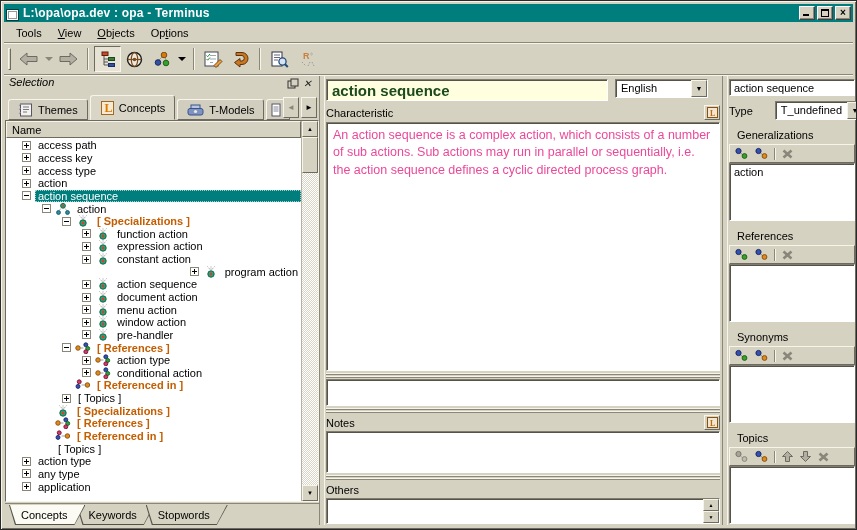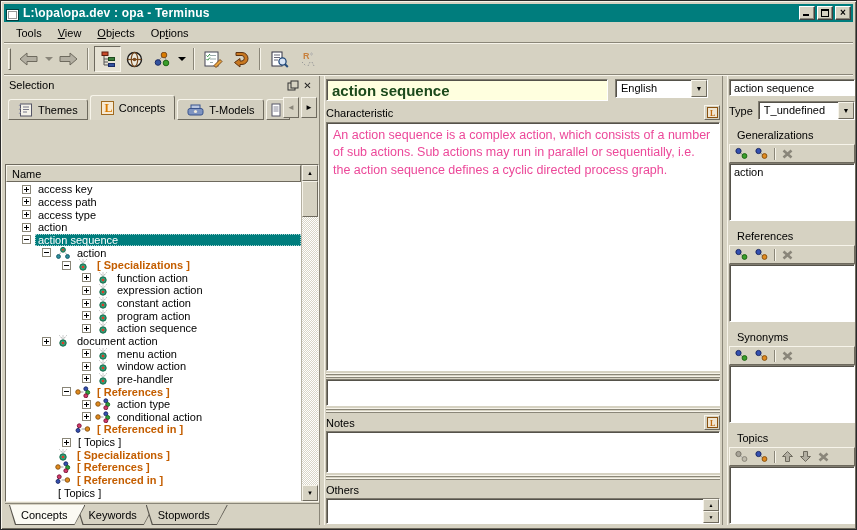--- a/index.html
+++ b/index.html
@@ -24,34 +24,34 @@
   .grip{width:3px;height:22px;border:1px solid;border-color:#f7f4ea #6e6a5e #6e6a5e #f7f4ea;margin:0 4px 0 1px;}
   .tbtn{width:27px;height:26px;display:flex;align-items:center;justify-content:center;border:1px solid transparent;}
   .tbtn.narrow{width:13px;}
   .tbtn.pressed{border-color:#6e6a5e #f7f4ea #f7f4ea #6e6a5e;background:#e6e2d4;}
   .tsep{width:0;height:22px;border-left:1px solid #8a8678;border-right:1px solid #f7f4ea;margin:0 5px;}
   
   .vsplit{position:absolute;top:75px;bottom:4px;width:6px;background:#d6d2c2;
     border-left:1px solid #8a8678;border-right:1px solid #f7f4ea;}
   
   #left{position:absolute;left:4px;top:75px;width:314px;bottom:4px;font-size:11px;}
-  .sel-header{height:18px;display:flex;align-items:center;padding:0 4px;}
+  .sel-header{height:18px;display:flex;padding:0 4px;font-style:italic;}
   .hbtn{width:15px;height:14px;display:flex;align-items:center;justify-content:center;font-size:10px;color:#222;}
   .sel-header .sp{margin-left:auto;}
   .tabs-row{height:26px;display:flex;align-items:flex-end;padding-left:3px;position:relative;}
   .tab{height:21px;display:flex;align-items:center;gap:4px;padding:0 9px;background:#d2cebf;
     border:1px solid;border-color:#f7f4ea #6e6a5e #6e6a5e #f7f4ea;border-radius:3px 3px 0 0;margin-right:2px;white-space:nowrap;}
   .tab.active{height:25px;background:#dad6c7;border-bottom-color:#dad6c7;z-index:2;}
   .tab.partial{width:24px;overflow:hidden;padding:0 4px;}
   .tabscrolls{position:absolute;right:2px;bottom:2px;display:flex;gap:2px;}
   .tsbtn{width:16px;height:21px;background:#d6d2c2;border:1px solid;border-color:#f7f4ea #6e6a5e #6e6a5e #f7f4ea;
     display:flex;align-items:center;justify-content:center;font-size:8px;}
   .tsbtn.disabled{color:#8a867a;}
   .tree-frame{position:absolute;left:0;right:0;top:44px;bottom:23px;border:1px solid;border-color:#6e6a5e #f7f4ea #f7f4ea #6e6a5e;
-    background:#fff;display:flex;box-shadow:inset 1px 1px 0 #55524a;margin-top:44px;}
+    background:#fff;display:flex;box-shadow:inset 1px 1px 0 #55524a;}
   .tree-left{flex:1;display:flex;flex-direction:column;min-width:0;}
   .name-btn{height:17px;background:#d6d2c2;border:1px solid;border-color:#f7f4ea #6e6a5e #6e6a5e #f7f4ea;
     display:flex;align-items:center;padding-left:5px;flex:0 0 auto;}
   .tree-rows{flex:1;overflow:hidden;background:#fff;padding-top:1px;}
   .trow{height:12.65px;display:flex;align-items:center;white-space:nowrap;font-size:11px;color:#000;}
   .expander{width:9px;height:9px;border:1px solid #8a8678;background:#fff;position:relative;flex:0 0 auto;margin-right:4px;}
   .expander::before{content:"";position:absolute;left:1px;right:1px;top:3px;height:1px;background:#000;}
   .expander.plus::after{content:"";position:absolute;top:1px;bottom:1px;left:3px;width:1px;background:#000;}
   .exp-space{width:13px;flex:0 0 auto;}
   .ticon{width:16px;height:12px;margin-right:3px;flex:0 0 auto;display:flex;align-items:center;}
@@ -90,21 +90,21 @@
   .example-box{height:27px;flex:0 0 auto;}
   .notes-box{height:42px;flex:0 0 auto;}
   .others-row{position:relative;height:26px;flex:0 0 auto;}
   .others-box{position:absolute;inset:0;}
   .spin{position:absolute;right:1px;top:1px;bottom:1px;width:16px;display:flex;flex-direction:column;}
   .spinbtn{flex:1;background:#d6d2c2;border:1px solid;border-color:#f7f4ea #6e6a5e #6e6a5e #f7f4ea;font-size:5px;line-height:5px;
     display:flex;align-items:center;justify-content:center;color:#000;}
   
   #right{position:absolute;left:728px;top:78px;width:126px;bottom:5px;display:flex;flex-direction:column;font-size:11px;}
   .name-field{height:17px;padding:2px 4px 0;white-space:nowrap;flex:0 0 auto;}
-  .type-row{display:flex;align-items:center;gap:5px;margin-top:5px;flex:0 0 auto;}
+  .type-row{display:flex;align-items:center;gap:22px;margin-top:5px;flex:0 0 auto;}
   .type-row .combo{flex:1;}
   .sec-title{margin-top:9px;flex:0 0 auto;margin-left:8px;}
   .mini-toolbar{margin-top:3px;height:19px;border:1px solid;border-color:#f7f4ea #6e6a5e #6e6a5e #f7f4ea;
     display:flex;align-items:center;gap:5px;padding:0 4px;flex:0 0 auto;}
   .mini-sep{width:0;height:12px;border-left:1px solid #8a8678;border-right:1px solid #f7f4ea;}
   .listbox{flex:1;min-height:36px;padding:2px 4px;overflow:hidden;}
   .listbox .li{height:13px;white-space:nowrap;}
 </style>
 </head>
 <body>
@@ -304,25 +304,25 @@
       </div>
     </div>
     <div class="tree-frame">
       <div class="tree-left">
         <div class="name-btn">
           <span>Name</span>
         </div>
         <div class="tree-rows" id="tree">
             <div class="trow" style="padding-left: 16px;">
               <span class="expander plus"></span>
+              <span class="rowfill">access path</span>
+            </div>
+            <div class="trow" style="padding-left: 16px;">
+              <span class="expander plus"></span>
               <span class="rowfill">access key</span>
-            </div>
-            <div class="trow" style="padding-left: 16px;">
-              <span class="expander plus"></span>
-              <span class="rowfill">access path</span>
             </div>
             <div class="trow" style="padding-left: 16px;">
               <span class="expander plus"></span>
               <span class="rowfill">access type</span>
             </div>
             <div class="trow" style="padding-left: 16px;">
               <span class="expander plus"></span>
               <span class="rowfill">action</span>
             </div>
             <div class="trow selected" style="padding-left: 16px;">
@@ -379,21 +379,21 @@
               <span class="expander plus"></span>
               <span class="ticon">
                 <svg width="16" height="12" viewBox="0 0 16 12">
                   <path d="M4.5 0.5 L7.5 4 M11.5 0.5 L8.5 4 M8 0.5 L8 3.5" stroke="#999" stroke-dasharray="1 1"></path>
                   <circle cx="8" cy="8" r="3.2" fill="#2f9e77" stroke="#14684a"></circle>
                   <circle cx="8" cy="8" r="1.3" fill="#e03a2a"></circle>
                 </svg>
               </span>
               <span class="rowfill">constant action</span>
             </div>
-            <div class="trow" style="padding-left: 76px;">
+            <div class="trow" style="padding-left: 76px; justify-content: flex-end;">
               <span class="expander plus"></span>
               <span class="ticon">
                 <svg width="16" height="12" viewBox="0 0 16 12">
                   <path d="M4.5 0.5 L7.5 4 M11.5 0.5 L8.5 4 M8 0.5 L8 3.5" stroke="#999" stroke-dasharray="1 1"></path>
                   <circle cx="8" cy="8" r="3.2" fill="#2f9e77" stroke="#14684a"></circle>
                   <circle cx="8" cy="8" r="1.3" fill="#e03a2a"></circle>
                 </svg>
               </span>
               <span class="rowfill">program action</span>
             </div>
@@ -401,21 +401,21 @@
               <span class="expander plus"></span>
               <span class="ticon">
                 <svg width="16" height="12" viewBox="0 0 16 12">
                   <path d="M4.5 0.5 L7.5 4 M11.5 0.5 L8.5 4 M8 0.5 L8 3.5" stroke="#999" stroke-dasharray="1 1"></path>
                   <circle cx="8" cy="8" r="3.2" fill="#2f9e77" stroke="#14684a"></circle>
                   <circle cx="8" cy="8" r="1.3" fill="#e03a2a"></circle>
                 </svg>
               </span>
               <span class="rowfill">action sequence</span>
             </div>
-            <div class="trow" style="padding-left: 36px;">
+            <div class="trow" style="padding-left: 76px;">
               <span class="expander plus"></span>
               <span class="ticon">
                 <svg width="16" height="12" viewBox="0 0 16 12">
                   <path d="M4.5 0.5 L7.5 4 M11.5 0.5 L8.5 4 M8 0.5 L8 3.5" stroke="#999" stroke-dasharray="1 1"></path>
                   <circle cx="8" cy="8" r="3.2" fill="#2f9e77" stroke="#14684a"></circle>
                   <circle cx="8" cy="8" r="1.3" fill="#e03a2a"></circle>
                 </svg>
               </span>
               <span class="rowfill">document action</span>
             </div>

